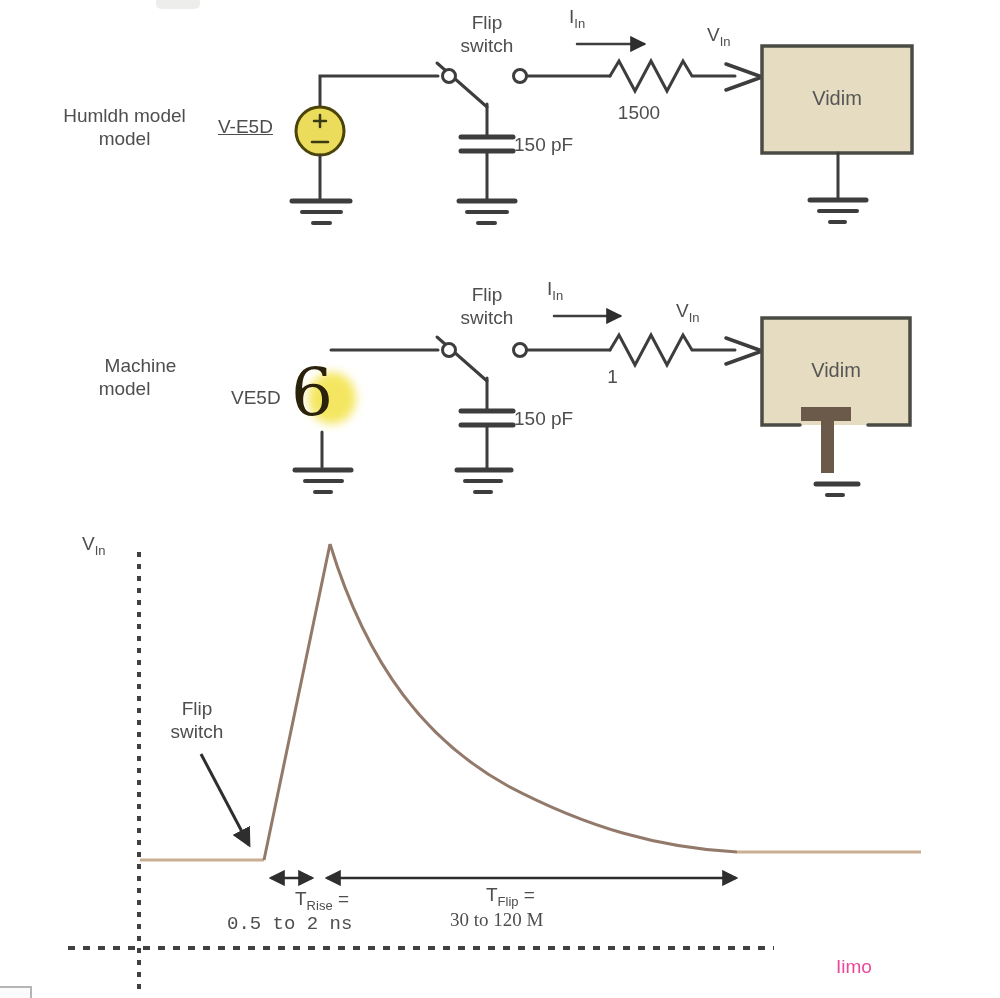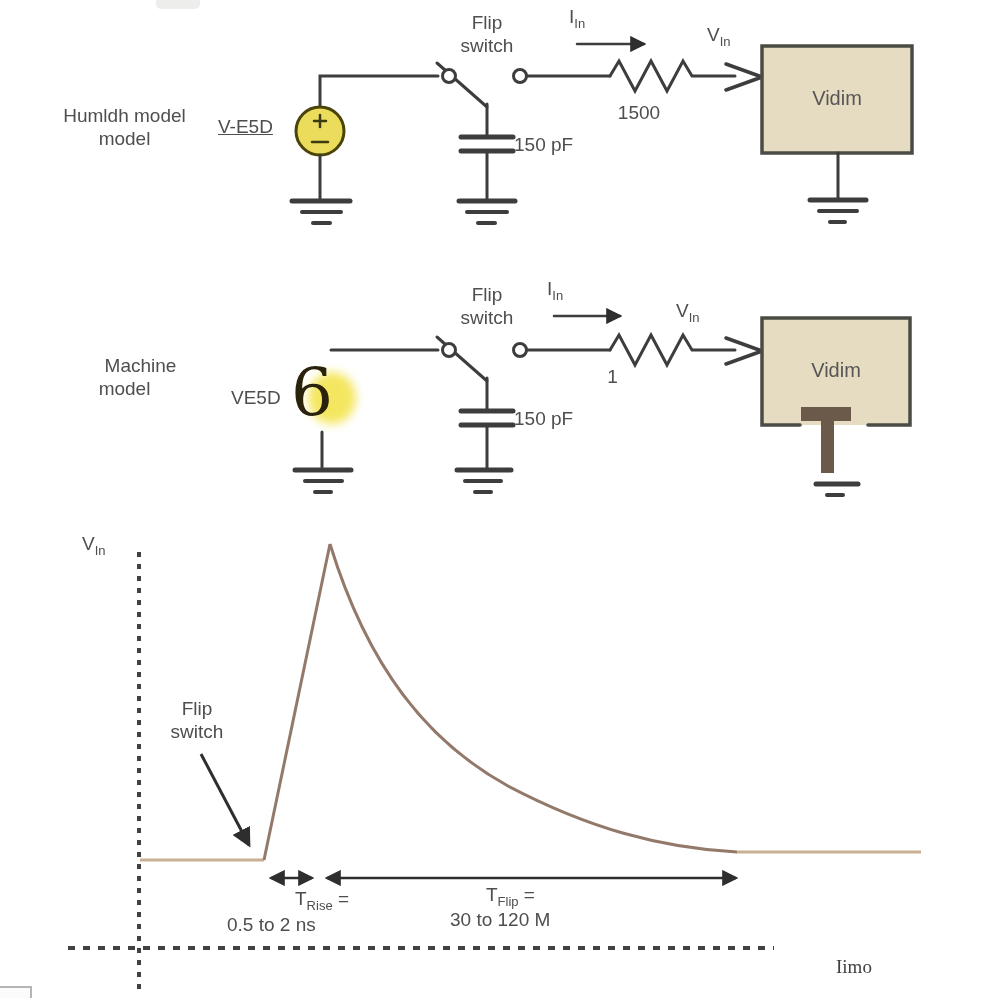--- a/index.html
+++ b/index.html
@@ -41,24 +41,24 @@
   .t-iin2{left:547px;top:278px;}
   .t-r2{left:585px;top:366px;width:55px;}
   .t-vin2{left:676px;top:300px;}
   .t-vidim2{left:762px;top:359px;width:148px;font-size:20px;color:#565656;}
   .t-cap2{left:514px;top:408px;}
   
   .t-gv{left:82px;top:533px;}
   .t-gflipa{left:158px;top:698px;width:78px;}
   .t-gflipb{left:158px;top:721px;width:78px;}
   .t-trise{left:251px;top:888px;margin-left:44px;}
-  .t-trisev{left:227px;top:914px;}
+  .t-trisev{left:227px;top:914px;font-family:Liberation Mono, monospace;}
   .t-tfall{left:486px;top:884px;}
-  .t-tfallv{left:450px;top:909px;}
-  .t-time{left:836px;top:956px;color:#404040;font-family:Liberation Serif, serif;}
+  .t-tfallv{left:450px;top:909px;font-family:Liberation Serif, serif;}
+  .t-time{left:836px;top:956px;color:#ec4899;}
   .corner-artifact{
     position:absolute;left:-8px;top:986px;width:36px;height:18px;
     background:#fbfbfb;border:2px solid #b5b5b5;
   }
   .top-smudge{
     position:absolute;left:156px;top:0;width:44px;height:9px;
     background:#e9e9e7;border-radius:0 0 5px 5px;opacity:.8;
   }
 </style>
 </head>

